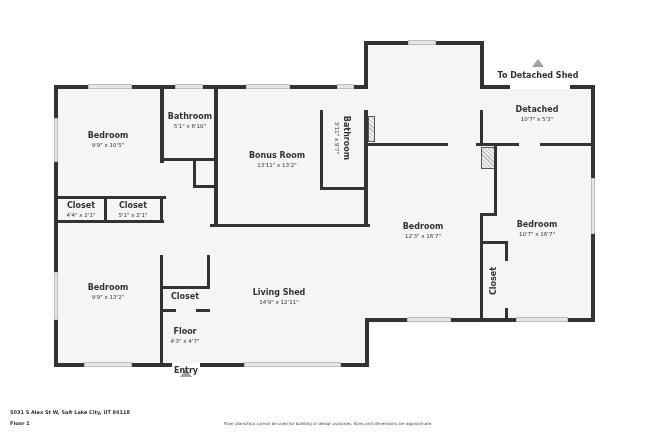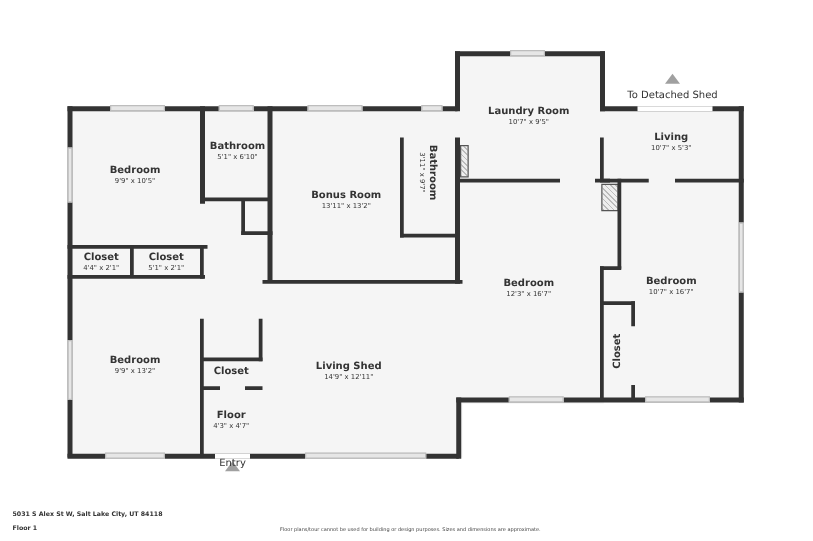--- a/index.html
+++ b/index.html
@@ -9,21 +9,21 @@
   .wall { position:absolute; background:#333333; }
   .win { position:absolute; background:#e6e6e6; border:1px solid #bdbdbd; box-sizing:border-box; }
   .gap { position:absolute; background:#f5f5f5; }
   .hatch { position:absolute; background:repeating-linear-gradient(45deg,#bbb 0 1px,#eee 1px 3px); border:1px solid #555; box-sizing:border-box; }
   .room { position:absolute; text-align:center; color:#333; transform:translate(-50%,-50%); white-space:nowrap; }
   .room .n { font-size:8px; font-weight:bold; display:block; line-height:10px; }
   .room .d { font-size:5.5px; display:block; line-height:8px; }
   .room.rot { transform:translate(-50%,-50%) rotate(90deg); }
   .room.rotl { transform:translate(-50%,-50%) rotate(-90deg); }
   .tri { position:absolute; width:0; height:0; border-left:6px solid transparent; border-right:6px solid transparent; border-bottom:8px solid #a0a0a0; }
-  .lbl { position:absolute; font-size:8px; font-weight:normal; color:#333; transform:translateX(-50%); white-space:nowrap; }
+  .lbl { position:absolute; font-size:8px; font-weight:bold; color:#333; transform:translateX(-50%); white-space:nowrap; }
   .foot { position:absolute; font-size:5px; color:#333; white-space:nowrap; }
   .disc { position:absolute; font-size:4px; color:#444; white-space:nowrap; }
 </style>
 </head>
 <body>
 
 <div class="plan">
 
   <div class="floor" style="left:55px;top:86px;width:110px;height:280px;"></div>
   <div class="floor" style="left:160px;top:86px;width:210px;height:280px;"></div>
@@ -99,26 +99,22 @@
       <span class="d">5'1" x 6'10"</span>
     </div>
   <div class="room" style="left:277px;top:160px;">
       <span class="n">Bonus Room</span>
       <span class="d">13'11" x 13'2"</span>
     </div>
   <div class="room rot" style="left:342px;top:138px;">
       <span class="n">Bathroom</span>
       <span class="d">3'11" x 9'7"</span>
     </div>
-  <div class="room" style="left:423px;top:93px;">
-      <span class="n">Laundry Room</span>
-      <span class="d">10'7" x 9'5"</span>
-    </div>
   <div class="room" style="left:537px;top:114px;">
-      <span class="n">Living</span>
+      <span class="n">Detached</span>
       <span class="d">10'7" x 5'3"</span>
     </div>
   <div class="room" style="left:81px;top:210px;">
       <span class="n">Closet</span>
       <span class="d">4'4" x 2'1"</span>
     </div>
   <div class="room" style="left:133px;top:210px;">
       <span class="n">Closet</span>
       <span class="d">5'1" x 2'1"</span>
     </div>

